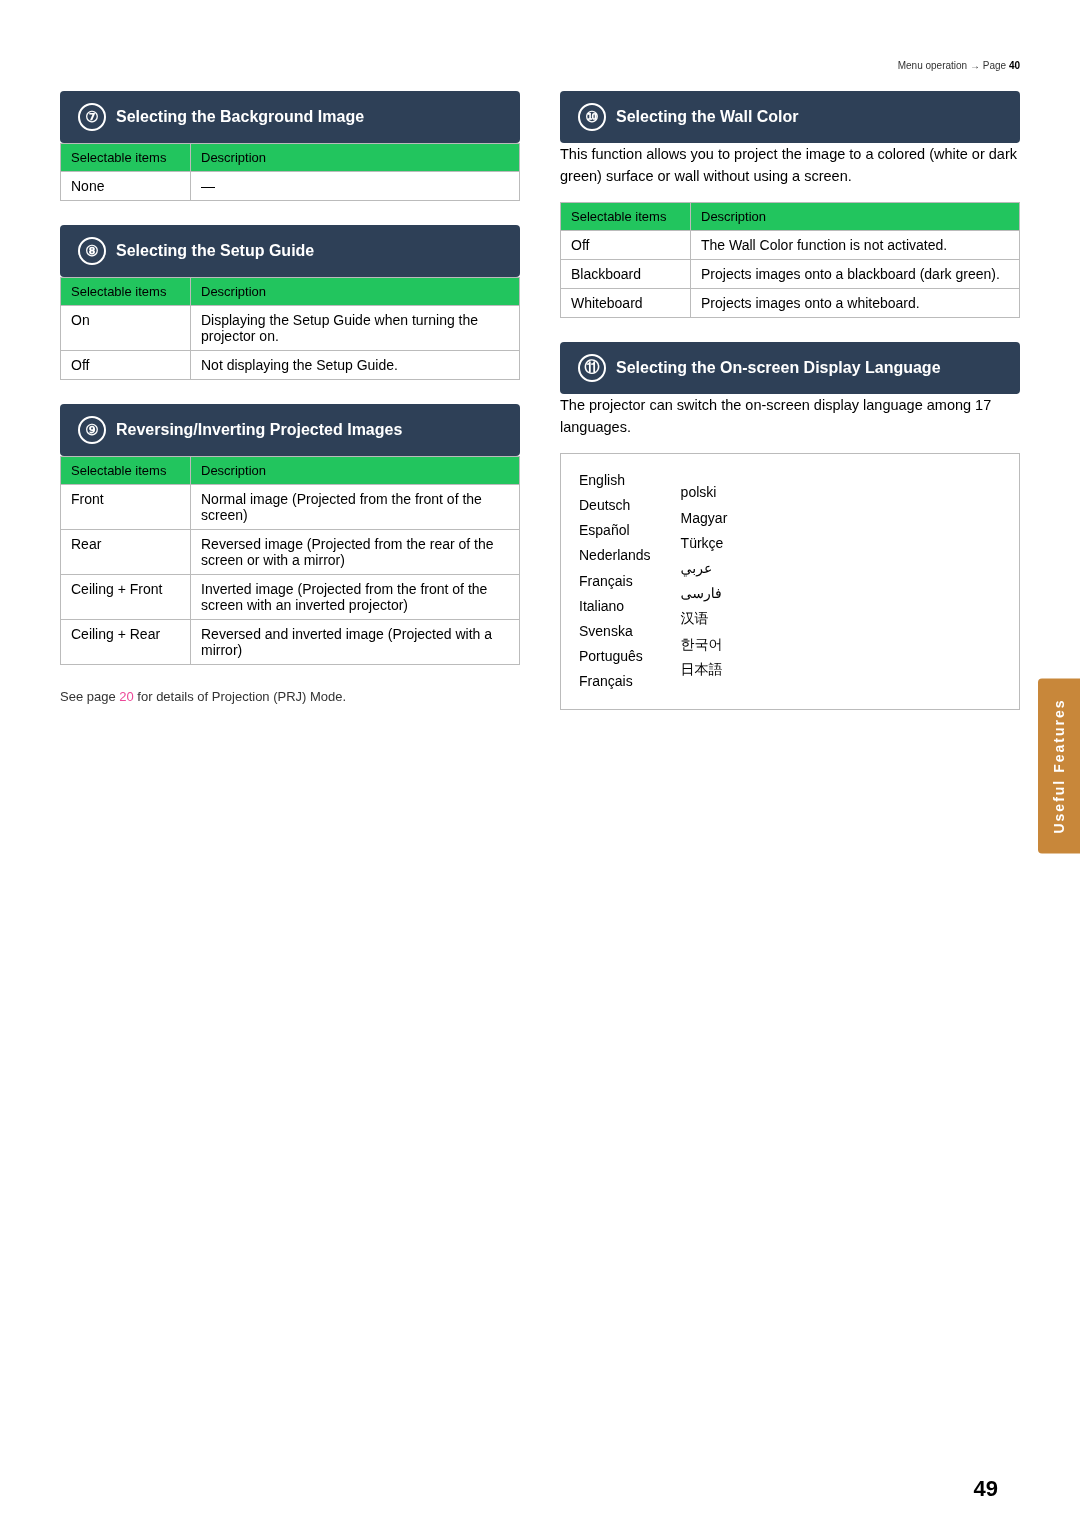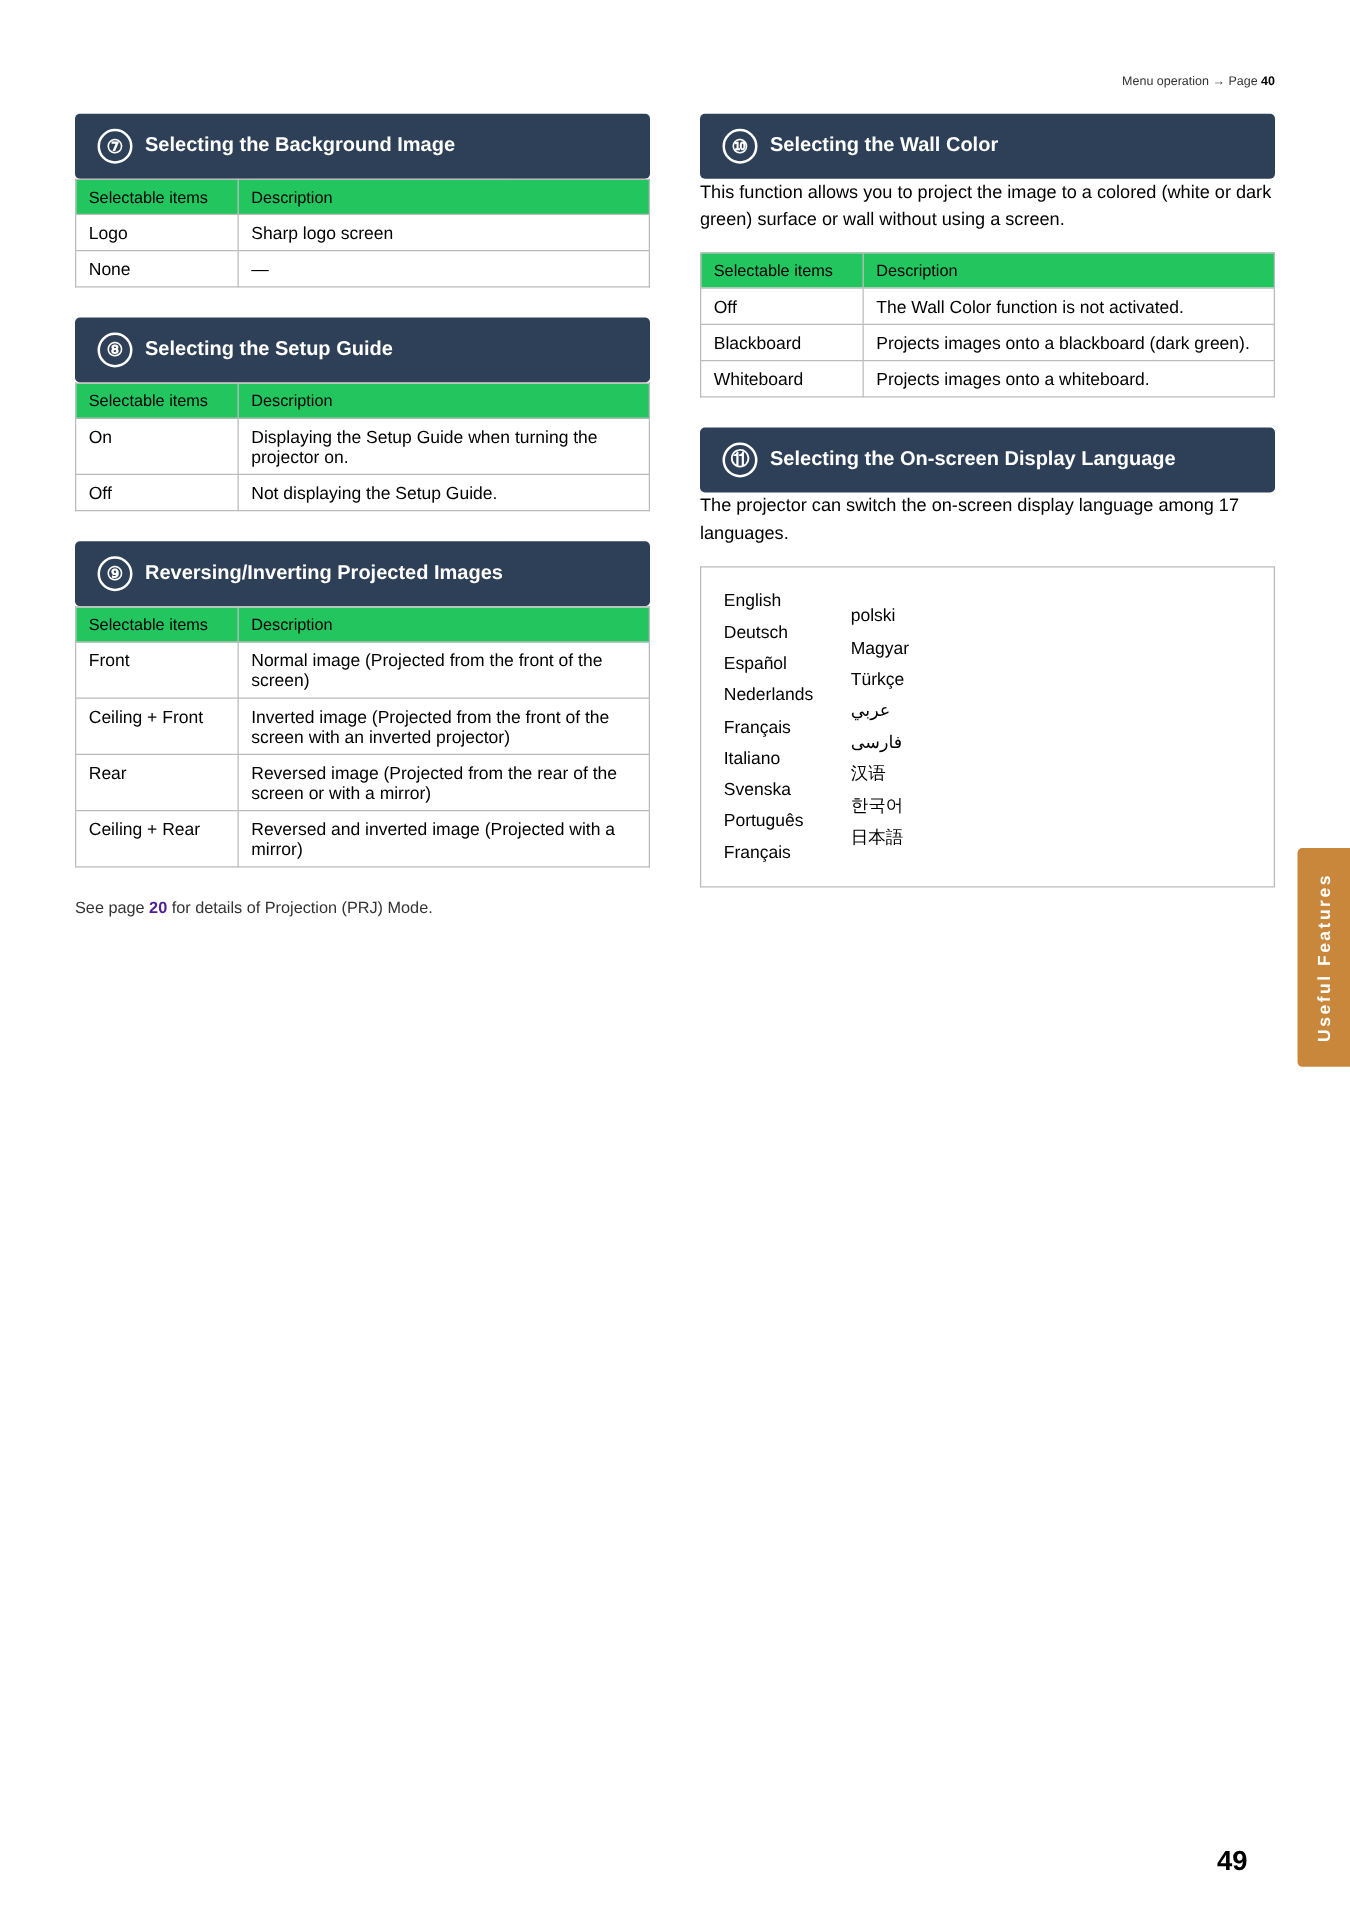--- a/index.html
+++ b/index.html
@@ -160,22 +160,22 @@
     }
 
     
     .footer-note {
       font-size: 13px;
       margin-top: 6px;
       color: #333;
     }
 
     .footer-note .bold-page {
-      font-weight: bold;
-      color: #4c1d95;
+      font-weight: normal;
+      color: #ec4899;
     }
 
     
     .num-circle {
       display: inline-flex;
       align-items: center;
       justify-content: center;
       width: 28px;
       height: 28px;
       border-radius: 50%;
@@ -209,24 +209,20 @@
         </div>
         <table class="section-table">
           <thead>
             <tr>
               <th>Selectable items</th>
               <th>Description</th>
             </tr>
           </thead>
           <tbody id="section7-tbody">
               <tr>
-                <td>Logo</td>
-                <td>Sharp logo screen</td>
-              </tr>
-              <tr>
                 <td>None</td>
                 <td>—</td>
               </tr>
             </tbody>
         </table>
       </div>
 
       <div class="section-block">
         <div class="section-header">
           <span class="num-circle">⑧</span>
@@ -263,26 +259,26 @@
               <th>Selectable items</th>
               <th>Description</th>
             </tr>
           </thead>
           <tbody id="section9-tbody">
               <tr>
                 <td>Front</td>
                 <td>Normal image (Projected from the front of the screen)</td>
               </tr>
               <tr>
+                <td>Rear</td>
+                <td>Reversed image (Projected from the rear of the screen or with a mirror)</td>
+              </tr>
+              <tr>
                 <td>Ceiling + Front</td>
                 <td>Inverted image (Projected from the front of the screen with an inverted projector)</td>
-              </tr>
-              <tr>
-                <td>Rear</td>
-                <td>Reversed image (Projected from the rear of the screen or with a mirror)</td>
               </tr>
               <tr>
                 <td>Ceiling + Rear</td>
                 <td>Reversed and inverted image (Projected with a mirror)</td>
               </tr>
             </tbody>
         </table>
         <div class="footer-note">
           See page <span class="bold-page">20</span> for details of Projection (PRJ) Mode.
         </div>

